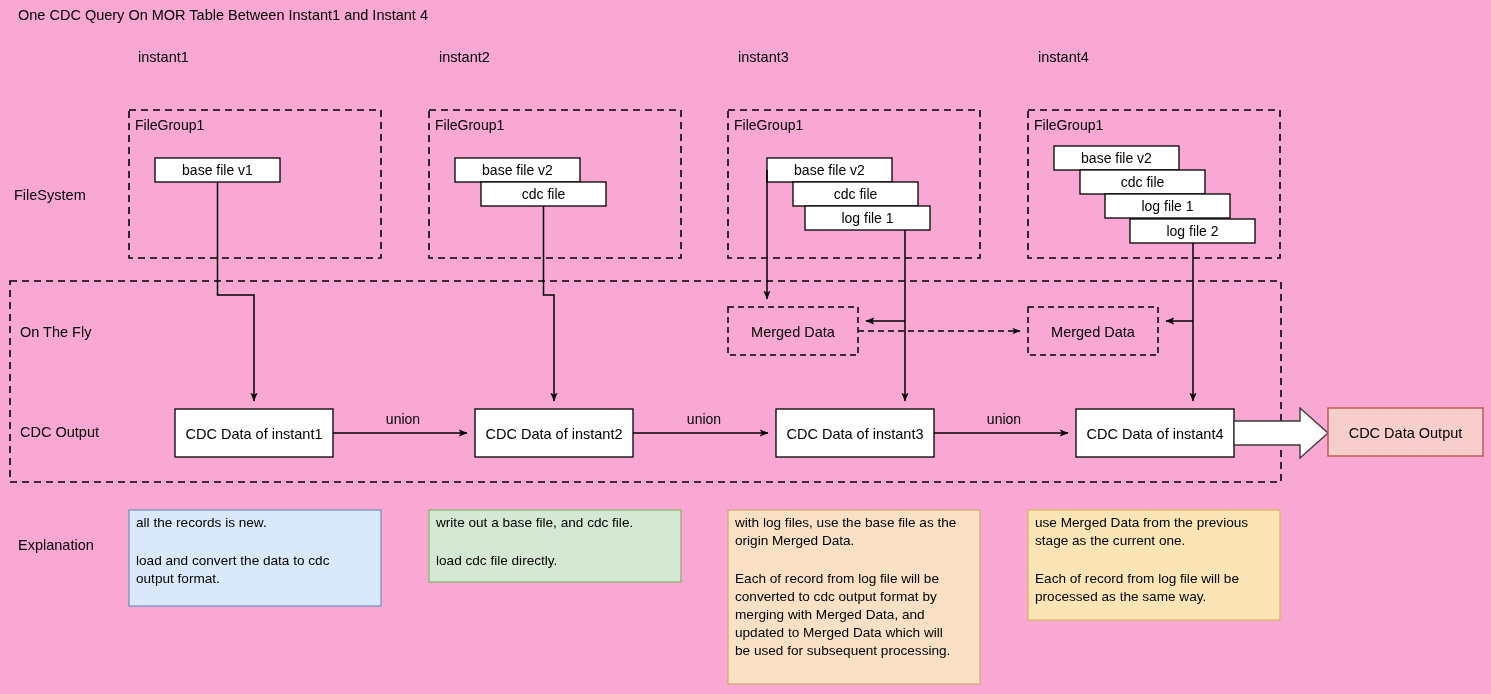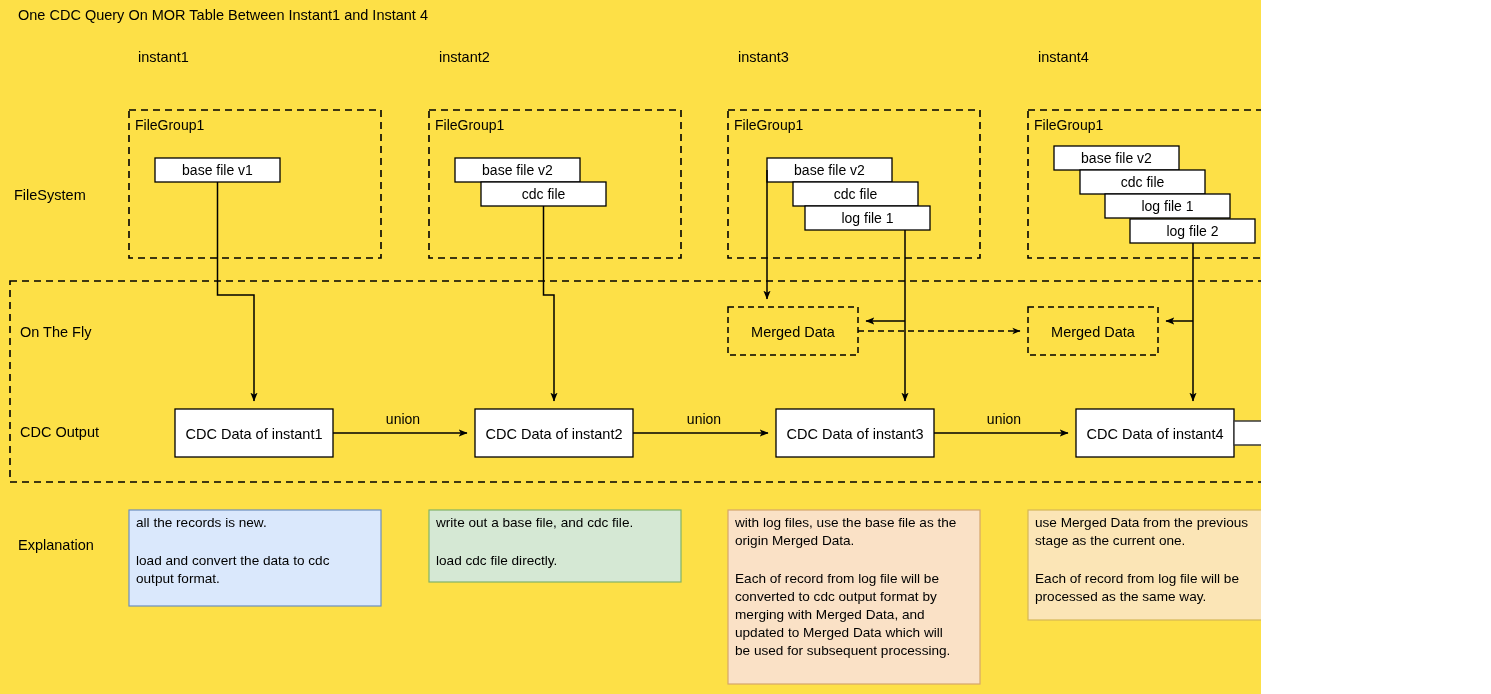--- a/index.html
+++ b/index.html
@@ -6,24 +6,24 @@
     margin: 0;
     padding: 0;
     background: #ffffff;
   }
   body {
     font-family: "Liberation Sans", sans-serif;
     color: #000000;
   }
   #page {
     position: relative;
-    width: 1261px;
+    width: 1491px;
     height: 694px;
     overflow: hidden;
-    background: #fde047;
+    background: #f9a8d4;
   }
   svg.diagram {
     position: absolute;
     left: 0;
     top: 0;
     width: 1491px;
     height: 694px;
   }
   text {
     font-family: "Liberation Sans", sans-serif;

